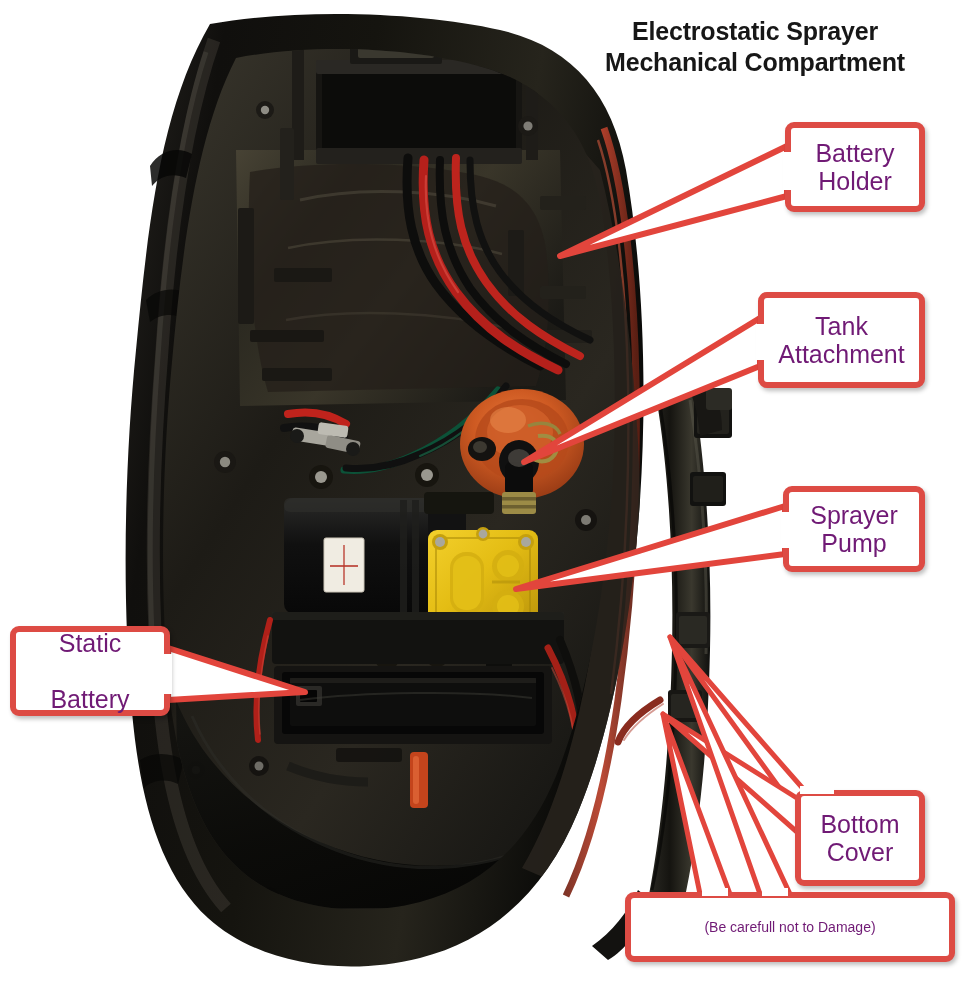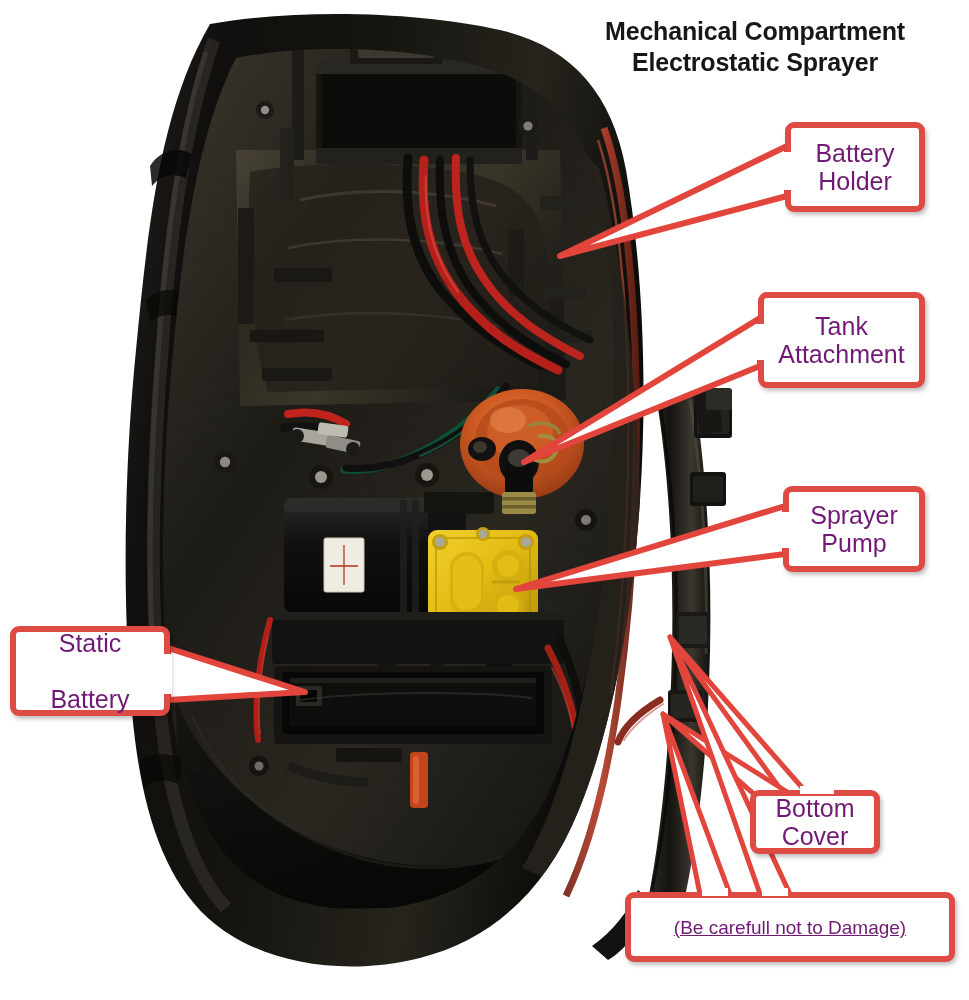--- a/index.html
+++ b/index.html
@@ -58,31 +58,30 @@
   }
   .callout .ln {
     display: block;
     color: #701a75;
     font-size: 25px;
     line-height: 1.14;
     white-space: nowrap;
     text-align: center;
   }
   .callout .sub {
-    font-size: 19px;
+    font-size: 14px;
     line-height: 1.25;
     margin-top: 1px;
-    text-decoration: underline;
   }
 
   #co-battery   { left: 785px; top: 122px;  width: 140px; height: 90px; }
   #co-tank      { left: 758px; top: 292px;  width: 167px; height: 96px; }
   #co-pump      { left: 783px; top: 486px;  width: 142px; height: 86px; align-items: center; }
   #co-static    { left: 10px;  top: 626px;  width: 160px; height: 90px; gap: 28px; }
-  #co-bottom    { left: 750px; top: 790px;  width: 130px; height: 64px; border-radius: 9px; }
+  #co-bottom    { left: 795px; top: 790px;  width: 130px; height: 96px; border-radius: 9px; }
   #co-discharge { left: 625px; top: 892px;  width: 330px; height: 70px; }
 
   
   .notch {
     position: absolute;
     background: #ffffff;
     z-index: 41;
   }
 </style>
 </head>
@@ -430,22 +429,22 @@
         <polygon points="797,812 806,792 670,637 797,812" fill="#ffffff" stroke-width="5"></polygon>
         <polygon points="797,832 800,800 663,714 797,832" fill="#ffffff" stroke-width="5"></polygon>
 
         <polygon points="760,894 790,894 670,637 760,894" fill="#ffffff" stroke-width="5"></polygon>
         <polygon points="700,894 730,894 663,714 700,894" fill="#ffffff" stroke-width="5"></polygon>
       </g>
     </svg>
   </div>
 
   <div id="title">
+    <span class="tline">Electrostatic Sprayer</span>
     <span class="tline">Mechanical Compartment</span>
-    <span class="tline">Electrostatic Sprayer</span>
   </div>
 
   <div class="callout" id="co-battery">
     <span class="ln">Battery</span>
     <span class="ln">Holder</span>
   </div>
 
   <div class="callout" id="co-tank">
     <span class="ln">Tank</span>
     <span class="ln">Attachment</span>

